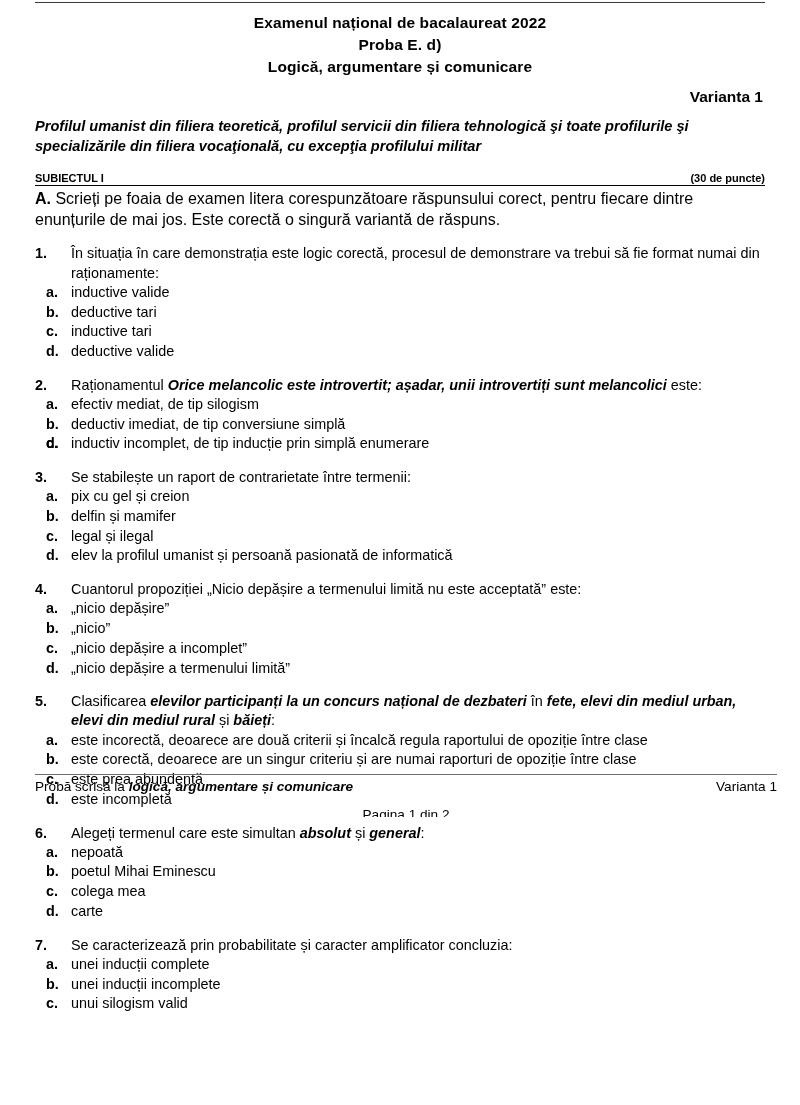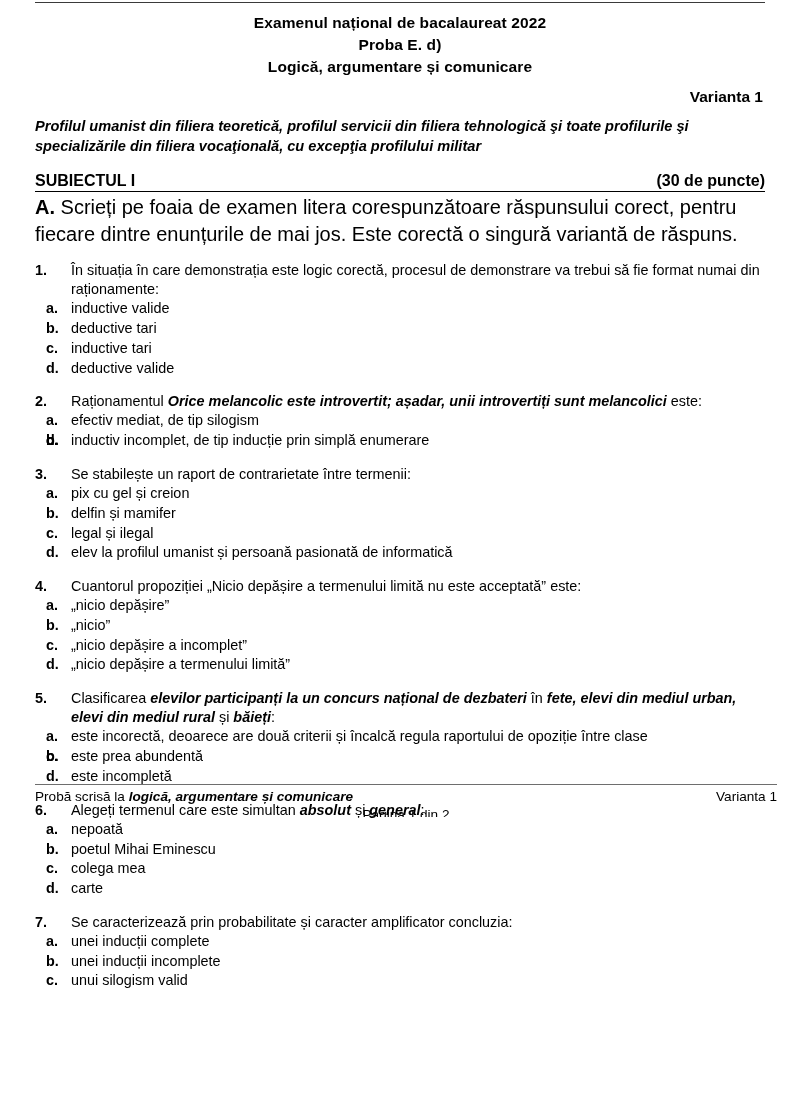--- a/index.html
+++ b/index.html
@@ -85,28 +85,28 @@
     font-size: 13px;
   }
 
   
   .subject-bar {
     margin-top: 16px;
     display: flex;
     justify-content: space-between;
     align-items: flex-end;
     font-weight: bold;
-    font-size: 16px;
+    font-size: 11px;
     border-bottom: 1.4px solid #000;
     padding-bottom: 1px;
   }
 
   .instruction {
     margin-top: 2px;
-    font-size: 20px;
+    font-size: 16px;
     line-height: 1.32;
   }
   .instruction .lead { font-weight: bold; }
 
   
   .questions { margin-top: 14px; }
 
   .q-block { margin-bottom: 14px; }
   .q-block:last-child { margin-bottom: 0; }
 
@@ -158,21 +158,21 @@
   }
   .footer-row {
     display: flex;
     justify-content: space-between;
     align-items: baseline;
     font-size: 13.6px;
   }
   .footer-page {
     text-align: center;
     font-size: 13.6px;
-    margin-top: 4px;
+    margin-top: 14px;
     height: 9px;
     overflow: hidden;
     line-height: 1.05;
   }
 </style>
 </head>
 <body>
 
 <div class="page">
 
@@ -205,21 +205,21 @@
           <li><span class="opt-letter">a.</span><span class="opt-text">inductive valide</span></li>
           <li><span class="opt-letter">b.</span><span class="opt-text">deductive tari</span></li>
           <li><span class="opt-letter">c.</span><span class="opt-text">inductive tari</span></li>
           <li><span class="opt-letter">d.</span><span class="opt-text">deductive valide</span></li>
         </ul>
       </div>
       <div class="q-block">
         <div class="q-stem"><span class="q-num">2.</span><span>Raționamentul </span><em class="i">Orice melancolic este introvertit; așadar, unii introvertiți sunt melancolici</em><span> este:</span></div>
         <ul class="opts">
           <li><span class="opt-letter">a.</span><span class="opt-text">efectiv mediat, de tip silogism</span></li>
-          <li><span class="opt-letter">b.</span></li>
+          <li><span class="opt-letter">b.</span><span class="opt-text">deductiv imediat, de tip conversiune simplă</span></li>
           <li><span class="opt-letter">c.</span></li>
           <li><span class="opt-letter">d.</span><span class="opt-text">inductiv incomplet, de tip inducție prin simplă enumerare</span></li>
         </ul>
       </div>
       <div class="q-block">
         <div class="q-stem"><span class="q-num">3.</span><span>Se stabilește un raport de contrarietate între termenii:</span></div>
         <ul class="opts">
           <li><span class="opt-letter">a.</span><span class="opt-text">pix cu gel și creion</span></li>
           <li><span class="opt-letter">b.</span><span class="opt-text">delfin și mamifer</span></li>
           <li><span class="opt-letter">c.</span><span class="opt-text">legal și ilegal</span></li>
@@ -232,21 +232,21 @@
           <li><span class="opt-letter">a.</span><span class="opt-text">„nicio depășire”</span></li>
           <li><span class="opt-letter">b.</span><span class="opt-text">„nicio”</span></li>
           <li><span class="opt-letter">c.</span><span class="opt-text">„nicio depășire a incomplet”</span></li>
           <li><span class="opt-letter">d.</span><span class="opt-text">„nicio depășire a termenului limită”</span></li>
         </ul>
       </div>
       <div class="q-block">
         <div class="q-stem"><span class="q-num">5.</span><span>Clasificarea </span><em class="i">elevilor participanți la un concurs național de dezbateri</em><span> în </span><em class="i">fete, elevi din mediul urban, elevi din mediul rural</em><span> și </span><em class="i">băieți</em><span>:</span></div>
         <ul class="opts">
           <li><span class="opt-letter">a.</span><span class="opt-text">este incorectă, deoarece are două criterii și încalcă regula raportului de opoziție între clase</span></li>
-          <li><span class="opt-letter">b.</span></li>
+          <li><span class="opt-letter">b.</span><span class="opt-text">este corectă, deoarece are un singur criteriu și are numai raporturi de opoziție între clase</span></li>
           <li><span class="opt-letter">c.</span><span class="opt-text">este prea abundentă</span></li>
           <li><span class="opt-letter">d.</span><span class="opt-text">este incompletă</span></li>
         </ul>
       </div>
       <div class="q-block">
         <div class="q-stem"><span class="q-num">6.</span><span>Alegeți termenul care este simultan </span><em class="i">absolut</em><span> și </span><em class="i">general</em><span>:</span></div>
         <ul class="opts">
           <li><span class="opt-letter">a.</span><span class="opt-text ital">nepoată</span></li>
           <li><span class="opt-letter">b.</span><span class="opt-text ital">poetul Mihai Eminescu</span></li>
           <li><span class="opt-letter">c.</span><span class="opt-text ital">colega mea</span></li>

